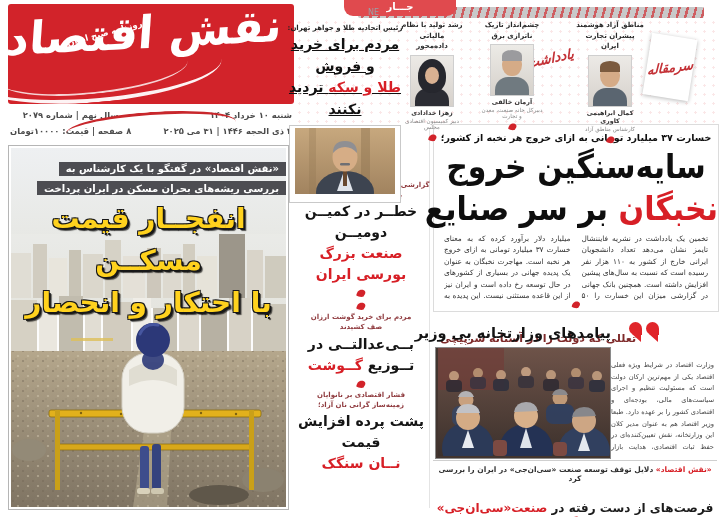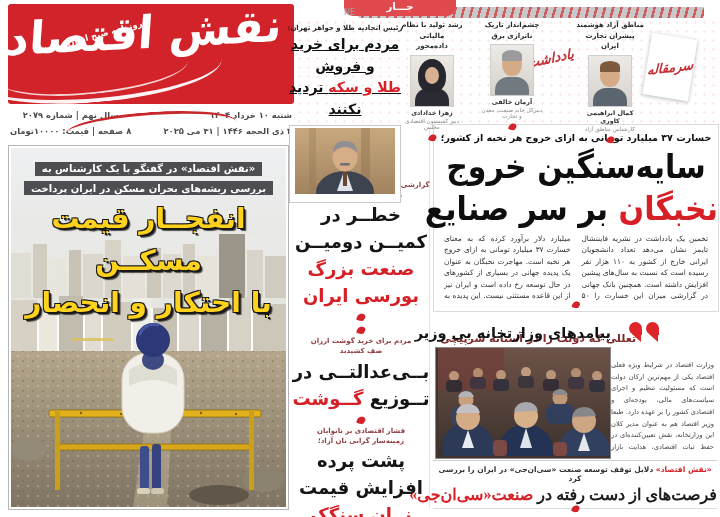--- a/index.html
+++ b/index.html
@@ -8,21 +8,21 @@
   .red{color:#d71f26;}
   
   .dots-bg{position:absolute;left:295px;top:18px;width:423px;height:108px;
 
            background:radial-gradient(rgba(212,38,44,.11) 1px,transparent 1.35px);background-size:9px 9px;}
   .perf{position:absolute;left:358px;top:7px;width:346px;height:11px;background:#c9c9c9;border-radius:2px;overflow:hidden;}
   .perf::after{content:"";position:absolute;inset:0;
            background:repeating-linear-gradient(105deg,transparent 0 5.5px,#cf4a4e 5.5px 8px);opacity:.85;}
   .edge-tab{position:absolute;left:344px;top:0;width:112px;height:16px;background:#e04a4e;
            border-radius:0 0 9px 9px;color:#fff;font-size:10px;font-weight:bold;text-align:center;line-height:14px;overflow:hidden;z-index:3;}
-  .watermark{position:absolute;left:344px;top:8px;font-size:8px;color:#9aa0a6;z-index:4;direction:ltr;}
+  .watermark{position:absolute;left:368px;top:8px;font-size:8px;color:#9aa0a6;z-index:4;direction:ltr;}
   
   .logo-box{position:absolute;left:8px;top:4px;width:286px;height:100px;background:#d2232a;border-radius:3px;overflow:hidden;z-index:2;}
   .logo-title{position:absolute;right:12px;top:2px;font-size:45px;font-weight:bold;color:#fff;
            transform:rotate(-3deg) skewX(-7deg);white-space:nowrap;}
   .logo-sub{position:absolute;left:58px;top:24px;color:#fff;font-size:8.5px;font-weight:bold;transform:rotate(-15deg);}
   .logo-swoosh1{position:absolute;left:-36px;bottom:2px;width:250px;height:60px;border-bottom:4px solid rgba(255,255,255,.95);
            border-radius:50%;transform:rotate(-5deg);}
   .logo-swoosh2{position:absolute;left:-10px;bottom:10px;width:190px;height:44px;border-bottom:2px solid rgba(255,255,255,.8);
            border-radius:50%;transform:rotate(-6deg);}
   .dateline{position:absolute;left:8px;top:108px;width:286px;height:34px;font-size:8.4px;color:#4c4c4c;font-weight:bold;}
@@ -55,47 +55,47 @@
   .gold{position:absolute;left:285px;top:24px;width:120px;text-align:center;z-index:2;}
   .gold-kicker{font-size:7px;font-weight:bold;color:#222;}
   .gold-h{font-size:14px;font-weight:900;color:#111;line-height:1.55;margin-top:2px;text-decoration:underline;}
   .gold-photo{width:106px;height:72px;margin:4px auto 0;border:1px solid #c9c9c9;padding:2px;background:#fff;}
   
   .glyph-row{text-align:center;line-height:0;margin:3px 0 1px;}
   
   .vline{position:absolute;left:429px;top:128px;width:1px;height:380px;background:#e4e4e4;}
   .midcol{position:absolute;left:292px;top:166px;width:138px;text-align:center;}
   .mc-kicker{font-size:7px;font-weight:bold;color:#8f3a3e;line-height:1.45;}
-  .mc-h{font-size:18px;font-weight:900;color:#151515;line-height:1.5;margin-top:1px;}
+  .mc-h{font-size:14px;font-weight:900;color:#151515;line-height:1.5;margin-top:1px;}
   
   .lead{position:absolute;left:433px;top:124px;width:284px;height:186px;border:1px solid #dcdcdc;background:#fff;text-align:center;}
   .lead-kicker{font-size:9.5px;font-weight:bold;color:#101010;margin-top:7px;}
   .lead-h{font-size:30px;font-weight:900;color:#0e0e0e;line-height:1.28;margin-top:3px;
           transform:scaleY(1.1);transform-origin:center top;white-space:nowrap;}
   .lead-body{columns:2;column-gap:11px;font-size:7.4px;line-height:1.55;color:#333;text-align:justify;
           margin:10px 10px 0;height:72px;overflow:hidden;}
   .lead-glyph{position:absolute;left:50%;bottom:2px;transform:translateX(-50%);line-height:0;}
   
   .min-kicker{position:absolute;left:437px;top:332px;width:202px;text-align:center;font-size:11px;font-weight:bold;color:#7e2a2a;}
   .min-h{position:absolute;left:435px;top:325px;width:176px;text-align:center;font-size:14.5px;font-weight:900;color:#131313;white-space:nowrap;}
   .min-photo{position:absolute;left:435px;top:347px;width:174px;height:110px;border:1px solid #8a8a8a;background:#42352f;overflow:hidden;}
   .quote{position:absolute;left:620px;top:320px;width:48px;height:30px;direction:ltr;text-align:center;}
   .q{width:13px;height:13px;background:#e0252a;border-radius:50% 50% 0 50%;position:relative;display:inline-block;margin:0 2px;}
   .q::after{content:"";position:absolute;right:1px;bottom:-7px;width:0;height:0;border-top:8px solid #e0252a;border-left:9px solid transparent;}
   .min-body{position:absolute;left:611px;top:360px;width:103px;font-size:6.7px;color:#454545;text-align:justify;
           line-height:1.75;height:96px;overflow:hidden;}
   
   .cng{position:absolute;left:433px;top:460px;width:284px;text-align:center;border-top:1px solid #cfcfcf;padding-top:4px;}
   .cng-kicker{font-size:7.5px;font-weight:bold;color:#333;}
-  .cng-h{font-size:16px;font-weight:900;color:#1c1c1c;margin-top:2px;white-space:nowrap;font-family:Liberation Serif, serif;}
+  .cng-h{font-size:12px;font-weight:900;color:#1c1c1c;margin-top:18px;white-space:nowrap;}
   .cng-rule{border-top:1px solid #ddd;margin-top:4px;}
   
   .housing{position:absolute;left:8px;top:145px;width:281px;height:365px;border:1px solid #b5b5b5;background:#fff;padding:2px;box-sizing:border-box;}
   .photo-wrap{position:relative;width:275px;height:359px;overflow:hidden;}
-  .ph-kicker{position:absolute;top:9px;left:0;width:100%;text-align:center;z-index:5;}
+  .ph-kicker{position:absolute;top:9px;left:0;width:100%;text-align:right;z-index:5;}
   .ph-kicker span{display:inline-block;background:rgba(42,42,48,.82);color:#fff;font-size:10px;font-weight:bold;
           padding:1.5px 7px;margin:1px 0;}
   .ph-h{position:absolute;top:50px;left:0;width:100%;text-align:center;z-index:5;font-size:28px;font-weight:900;
           color:#ffd21e;line-height:1.5;
           text-shadow:2px 2px 0 #181818,-1px -1px 0 #181818,1px -1px 0 #181818,-1px 1px 0 #181818,3px 3px 1px rgba(0,0,0,.65);}
 </style>
 </head>
 <body>
 
 <div class="page">

